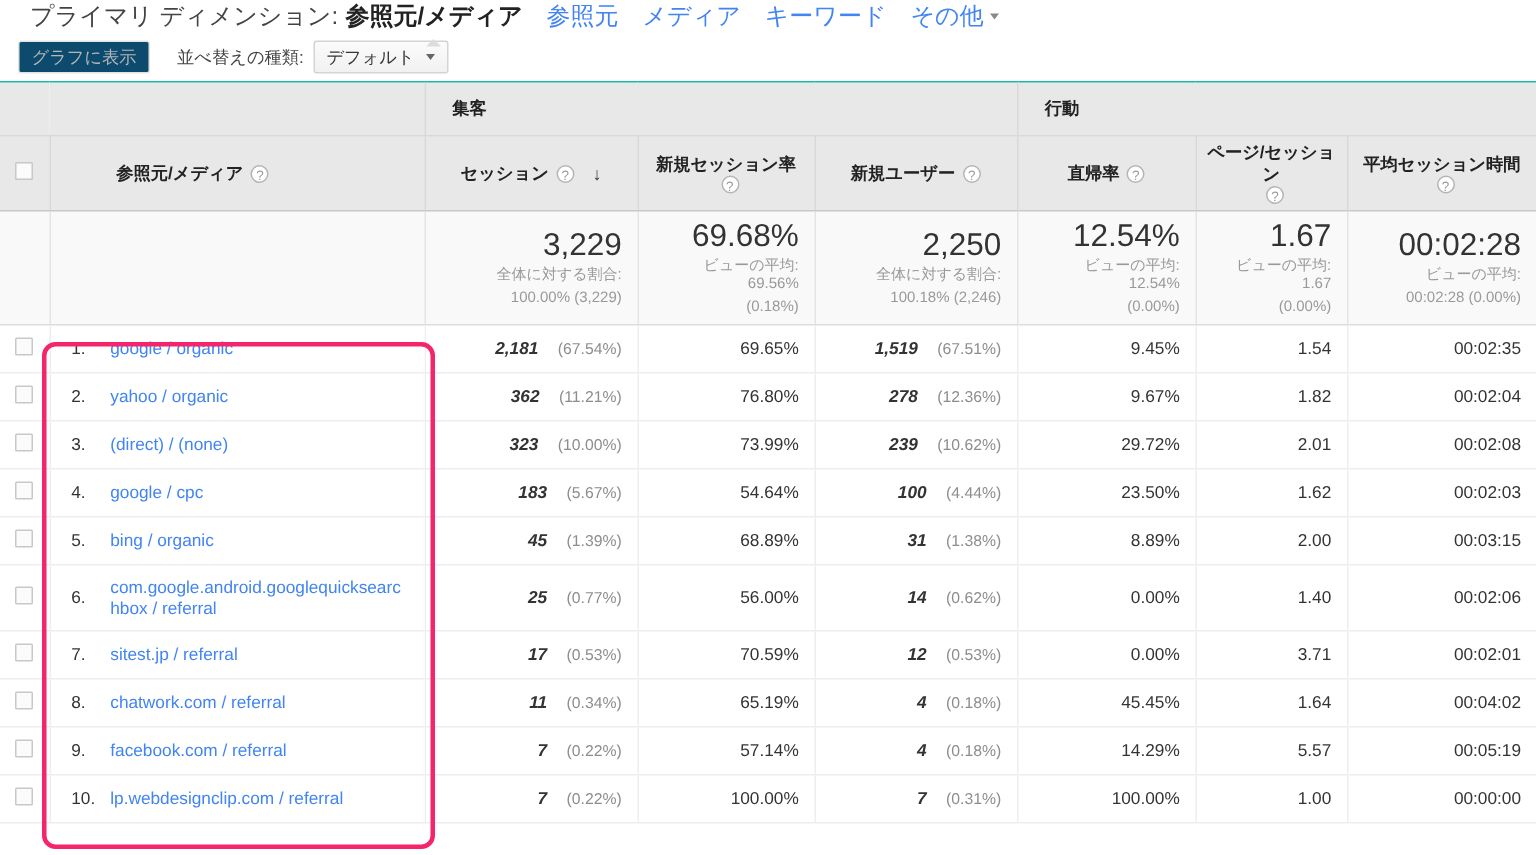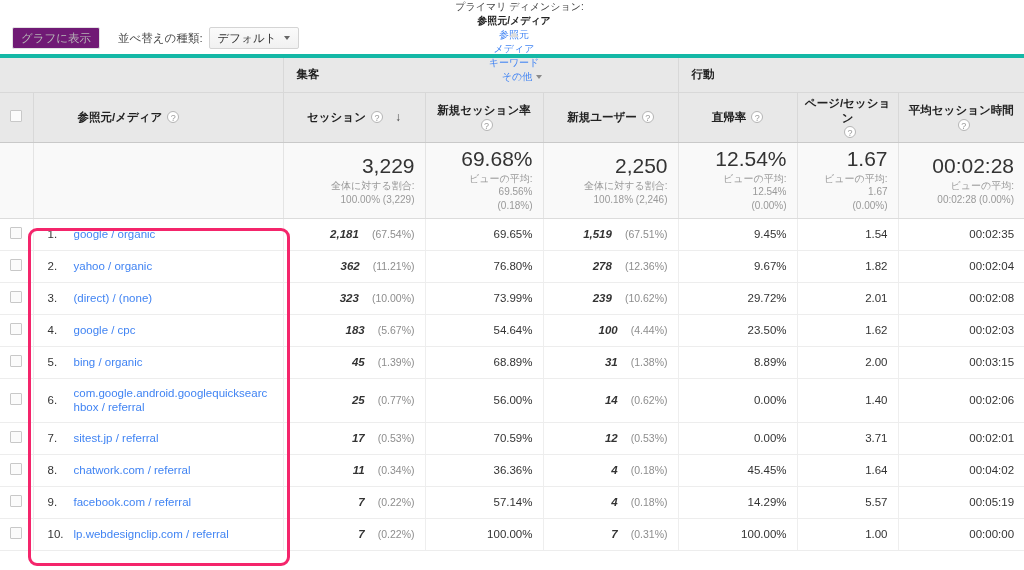--- a/index.html
+++ b/index.html
@@ -12,25 +12,24 @@
     -webkit-font-smoothing: antialiased;
   }
   #root { position: relative; width: 1024px; height: 570px; }
 
   
   .dim-bar {
     height: 22px;
     display: flex;
     align-items: center;
     padding-left: 20px;
-    font-size: 10px;
+    font-size: 16px;
     color: #333;
     white-space: nowrap;
     position: relative;
-    flex-direction: column;
   }
   .dim-label { color: #444; margin-right: 5px; }
   .dim-active {
     color: #222; font-weight: bold; margin-right: 16px;
     position: relative;
   }
   .dim-active::after{
     content:"";
     position:absolute;
     left:50%; margin-left:-5px; bottom:-9px;
@@ -68,46 +67,46 @@
     display: inline-flex;
     align-items: center;
     padding: 0 8px;
     color: #333;
     cursor: pointer;
     white-space: nowrap;
   }
   .btn.disabled {
     color: #b6b6b6;
     border-color: #e3e3e3;
-    background: #701a75;
+    background: #0c4a6e;
     cursor: default;
   }
   .btn .caret {
     display:inline-block; width:0;height:0;margin-left:8px;
     border-left:3.5px solid transparent;
     border-right:3.5px solid transparent;
     border-top:4px solid #666;
   }
   .toolbar-gap { width: 6px; }
   .tb-label { margin: 0 6px 0 12px; color:#444; }
 
   
   .tbl { width: 1024px; border-collapse: collapse; table-layout: fixed; }
   .tbl td, .tbl th { padding: 0; border: 0; }
 
   .hdr-group-row td {
     background: #e8e8e8;
     height: 36px;
     border-bottom: 1px solid #d8d8d8;
-    border-top: 4px solid #14b8a6;
+    border-top: 1px solid #14b8a6;
     vertical-align: middle;
     font-size: 11.5px;
     font-weight: bold;
     color: #222;
-    padding-left: 13px;
+    padding-left: 18px;
   }
   .hdr-group-row td.sep-l { border-left: 1px solid #d8d8d8; }
   .hdr-group-row td.blankcell { background:#e8e8e8; }
 
   .hdr-col-row td {
     background: #e8e8e8;
     height: 50px;
     border-bottom: 1px solid #c9c9c9;
     vertical-align: middle;
     font-size: 11.5px;
@@ -432,21 +431,21 @@
         </tr>
         <tr class="data-row">
           <td class="nolb cb-cell"><span class="cb"></span></td>
           <td class="dim-cell">
             <div class="dim-inner">
               <span class="rownum">8.</span>
               <a class="dim-link-txt">chatwork.com / referral</a>
             </div>
           </td>
           <td><span class="val-main">11</span><span class="val-pct">(0.34%)</span></td>
-          <td><span class="val-plain">36.36%</span></td>
+          <td><span class="val-plain">65.19%</span></td>
           <td><span class="val-main">4</span><span class="val-pct">(0.18%)</span></td>
           <td><span class="val-plain">45.45%</span></td>
           <td><span class="val-plain">1.64</span></td>
           <td><span class="val-plain">00:04:02</span></td>
         </tr>
         <tr class="data-row">
           <td class="nolb cb-cell"><span class="cb"></span></td>
           <td class="dim-cell">
             <div class="dim-inner">
               <span class="rownum">9.</span>

